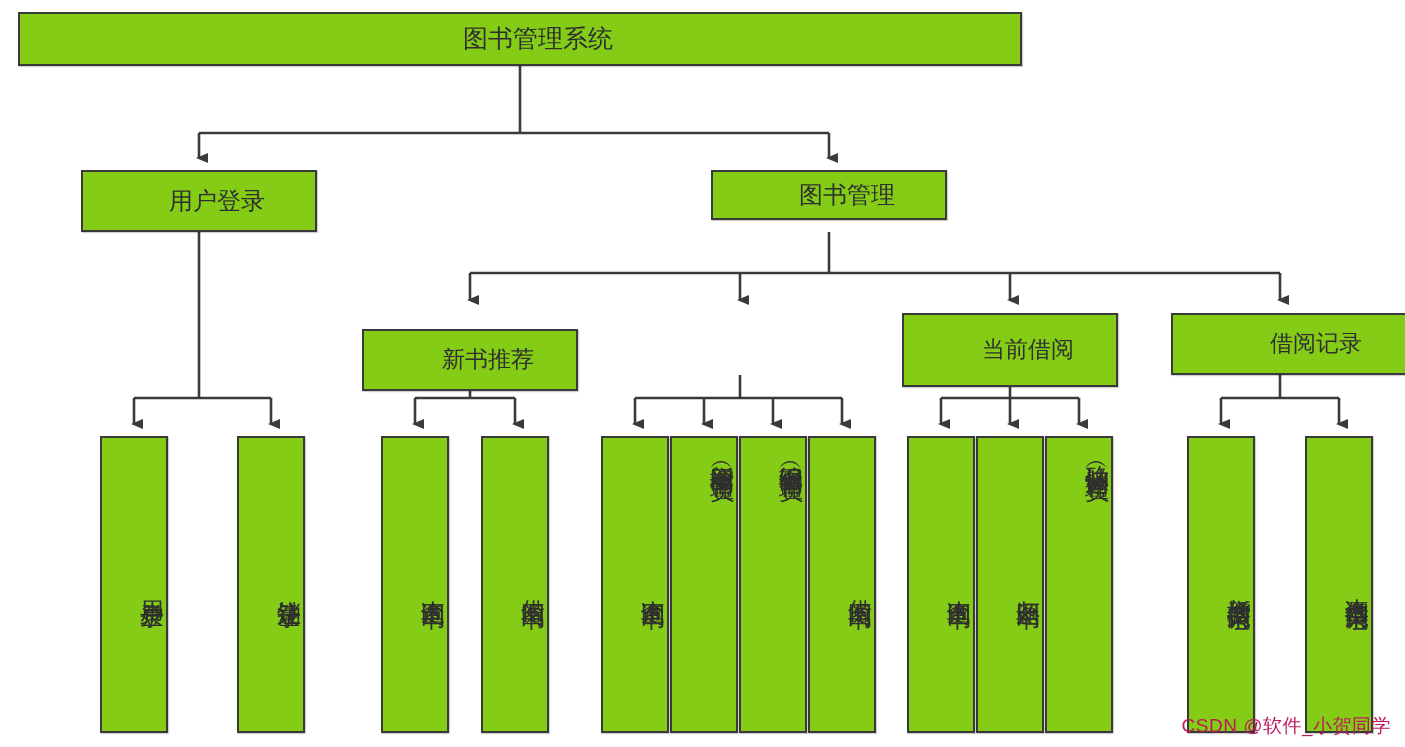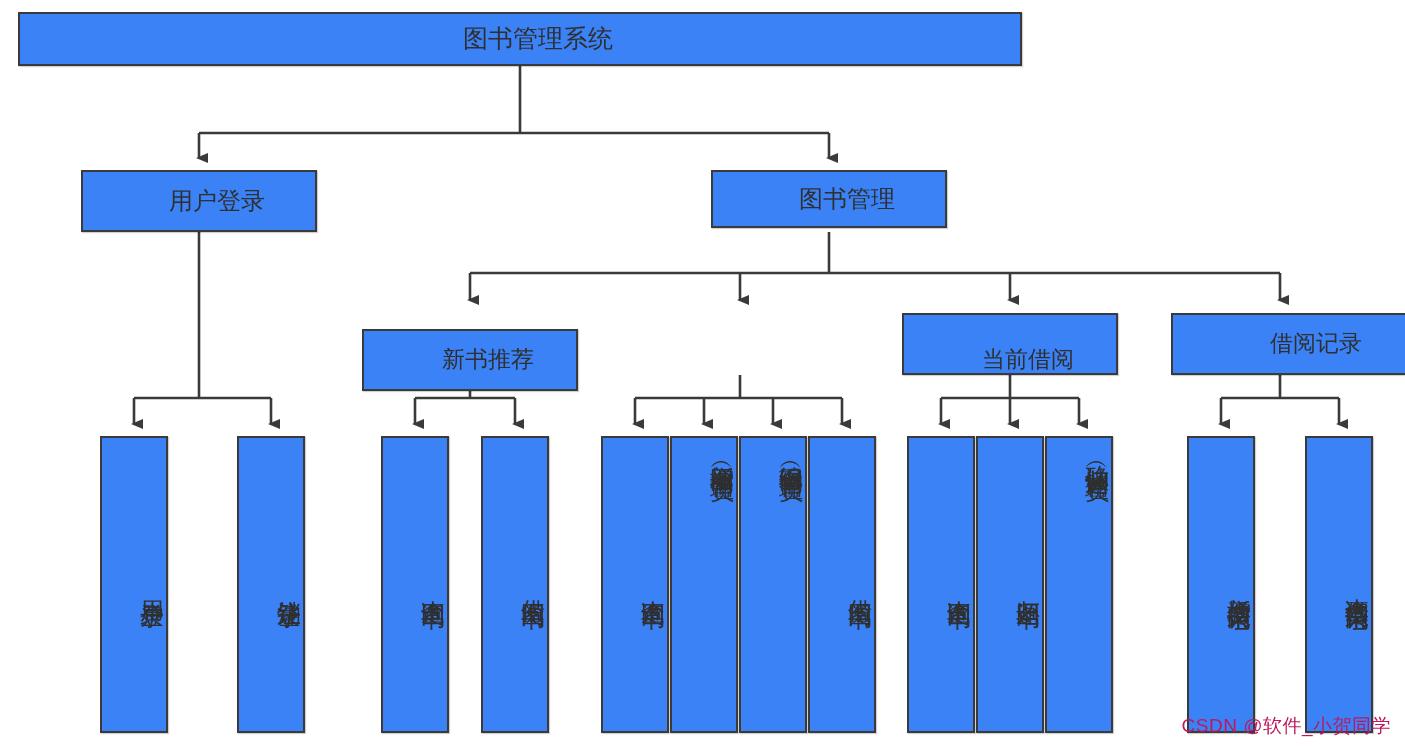--- a/index.html
+++ b/index.html
@@ -22,21 +22,21 @@
     position: absolute;
     left: 0;
     top: 0;
     width: 1405px;
     height: 747px;
     pointer-events: none;
   }
   .node {
     position: absolute;
     box-sizing: border-box;
-    background: #3b82f6;
+    background: #84cc16;
     border: 2.5px solid #3a3a3a;
     display: flex;
     align-items: center;
     justify-content: center;
     box-shadow: 1px 1px 1px rgba(0,0,0,0.18);
     padding-left: 36px;
   }
   .node .label {
     color: #2f2f2f;
     line-height: 1.18;
@@ -130,28 +130,28 @@
     </g>
   </svg>
 
   <div class="node root" style="left:18px; top:12px; width:1004px; height:54px;">
     <span class="label">图书管理系统</span>
   </div>
 
   <div class="node level2" style="left:81px; top:170px; width:236px; height:62px;">
     <span class="label">用户登录</span>
   </div>
-  <div class="node level2" style="left:711px; top:170px; width:236px; height:58px;">
+  <div class="node level2" style="left:711px; top:170px; width:236px; height:50px;">
     <span class="label">图书管理</span>
   </div>
 
   <div class="node level3" style="left:362px; top:313px; width:216px; height:62px;margin-top:16px;">
     <span class="label">新书推荐</span>
   </div>
-  <div class="node level3" style="left:902px; top:313px; width:216px; height:62px;align-items:flex-end;">
+  <div class="node level3" style="left:902px; top:313px; width:216px; height:74px;">
     <span class="label">当前借阅</span>
   </div>
   <div class="node level3" style="left:1171px; top:313px; width:254px; height:62px;">
     <span class="label">借阅记录</span>
   </div>
 
   <div class="node leaf center" style="left:100px; top:436px; width:68px; height:297px;">
     <span class="label">用户登录</span>
   </div>
   <div class="node leaf center" style="left:237px; top:436px; width:68px; height:297px;">

